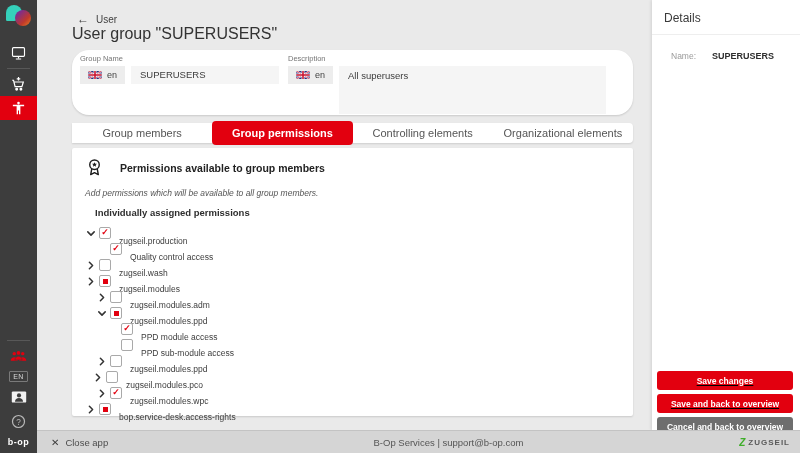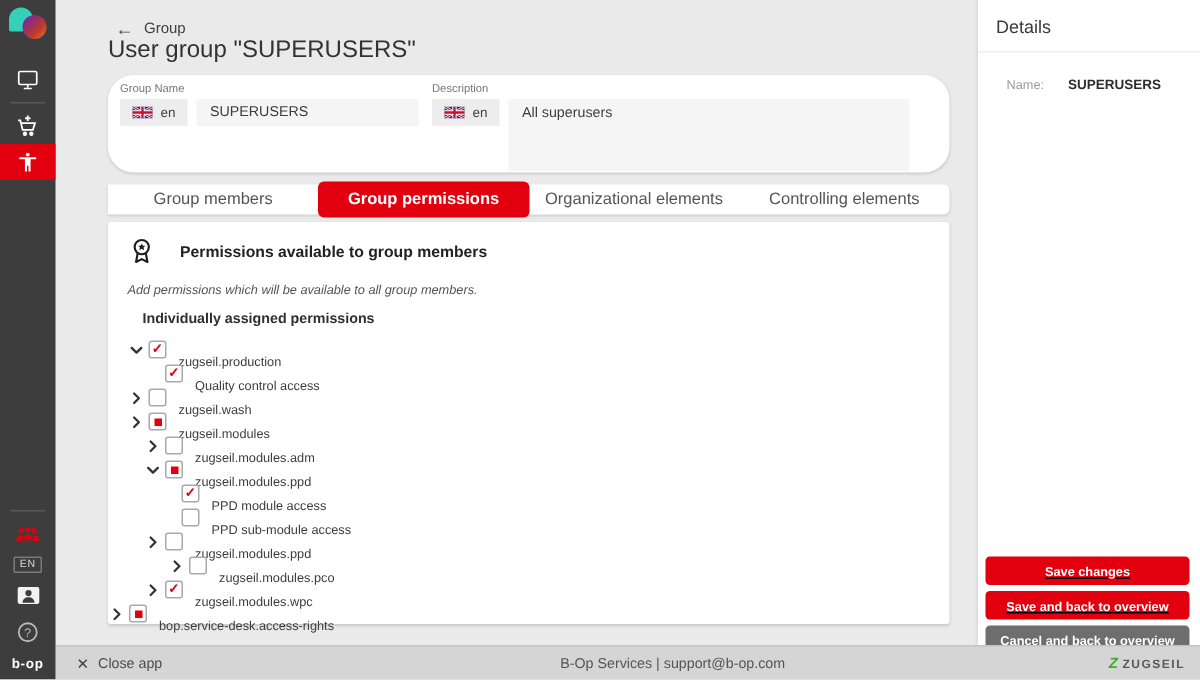--- a/index.html
+++ b/index.html
@@ -144,21 +144,21 @@
       <circle cx="10" cy="10" r="8" fill="none" stroke="#b9b9b9" stroke-width="1.6"></circle>
       <text x="10" y="14" text-anchor="middle" font-size="11" fill="#b9b9b9" font-family="Liberation Sans, sans-serif">?</text>
     </svg>
   </div>
   <div class="bop-brand">b-op</div>
 </div>
 
 <div class="main">
   <div class="back-row">
     <span class="back-arrow">←</span>
-    <span>Group</span>
+    <span>User</span>
   </div>
   <div class="page-title">User group "SUPERUSERS"</div>
 
   <div class="card form-card">
     <div class="field-group fg-name">
       <div class="field-label">Group Name</div>
       <div class="field-row">
         <div class="lang-flag-chip">
           <svg class="flag" viewBox="0 0 60 36">
             <rect width="60" height="36" fill="#2b2f7e"></rect>
@@ -186,22 +186,22 @@
           <span>en</span>
         </div>
         <div class="text-area">All superusers</div>
       </div>
     </div>
   </div>
 
   <div class="tab-strip" id="tab-strip">
       <div class="tab">Group members</div>
       <div class="tab active">Group permissions</div>
+      <div class="tab">Controlling elements</div>
       <div class="tab">Organizational elements</div>
-      <div class="tab">Controlling elements</div>
     </div>
 
   <div class="card perm-card">
     <div class="perm-header">
       <svg width="19" height="19" viewBox="0 0 24 24">
         <circle cx="12" cy="8.5" r="6" fill="none" stroke="#1e1e1e" stroke-width="1.8"></circle>
         <path d="M12 5.4l1 2h2.1l-1.6 1.5.5 2.2-2-1.2-2 1.2.5-2.2L8.9 7.4H11z" fill="#1e1e1e"></path>
         <path d="M8.6 13.5L7.2 21l4.8-2.4 4.8 2.4-1.4-7.5" fill="none" stroke="#1e1e1e" stroke-width="1.8" stroke-linejoin="round"></path>
       </svg>
       <span class="perm-title">Permissions available to group members</span>
@@ -293,41 +293,41 @@
         </div>
         <div class="tree-row" style="padding-left: 24px;">
           <span class="chev">
             <svg width="8" height="9" viewBox="0 0 10 10">
               <path d="M3 1l4 4-4 4" fill="none" stroke="#333" stroke-width="1.9" stroke-linecap="round" stroke-linejoin="round"></path>
             </svg>
           </span>
           <span class="cb unchecked"></span>
           <span class="tree-label">zugseil.modules.ppd</span>
         </div>
-        <div class="tree-row" style="padding-left: 40px;">
+        <div class="tree-row" style="padding-left: 20px;">
           <span class="chev">
             <svg width="8" height="9" viewBox="0 0 10 10">
               <path d="M3 1l4 4-4 4" fill="none" stroke="#333" stroke-width="1.9" stroke-linecap="round" stroke-linejoin="round"></path>
             </svg>
           </span>
           <span class="cb unchecked"></span>
           <span class="tree-label">zugseil.modules.pco</span>
         </div>
         <div class="tree-row" style="padding-left: 24px;">
           <span class="chev">
             <svg width="8" height="9" viewBox="0 0 10 10">
               <path d="M3 1l4 4-4 4" fill="none" stroke="#333" stroke-width="1.9" stroke-linecap="round" stroke-linejoin="round"></path>
             </svg>
           </span>
           <span class="cb checked">
             <span class="mark">✓</span>
           </span>
           <span class="tree-label">zugseil.modules.wpc</span>
         </div>
-        <div class="tree-row" style="">
+        <div class="tree-row" style="padding-left: 13px;">
           <span class="chev">
             <svg width="8" height="9" viewBox="0 0 10 10">
               <path d="M3 1l4 4-4 4" fill="none" stroke="#333" stroke-width="1.9" stroke-linecap="round" stroke-linejoin="round"></path>
             </svg>
           </span>
           <span class="cb indeterminate">
             <span class="sq"></span>
           </span>
           <span class="tree-label">bop.service-desk.access-rights</span>
         </div>

